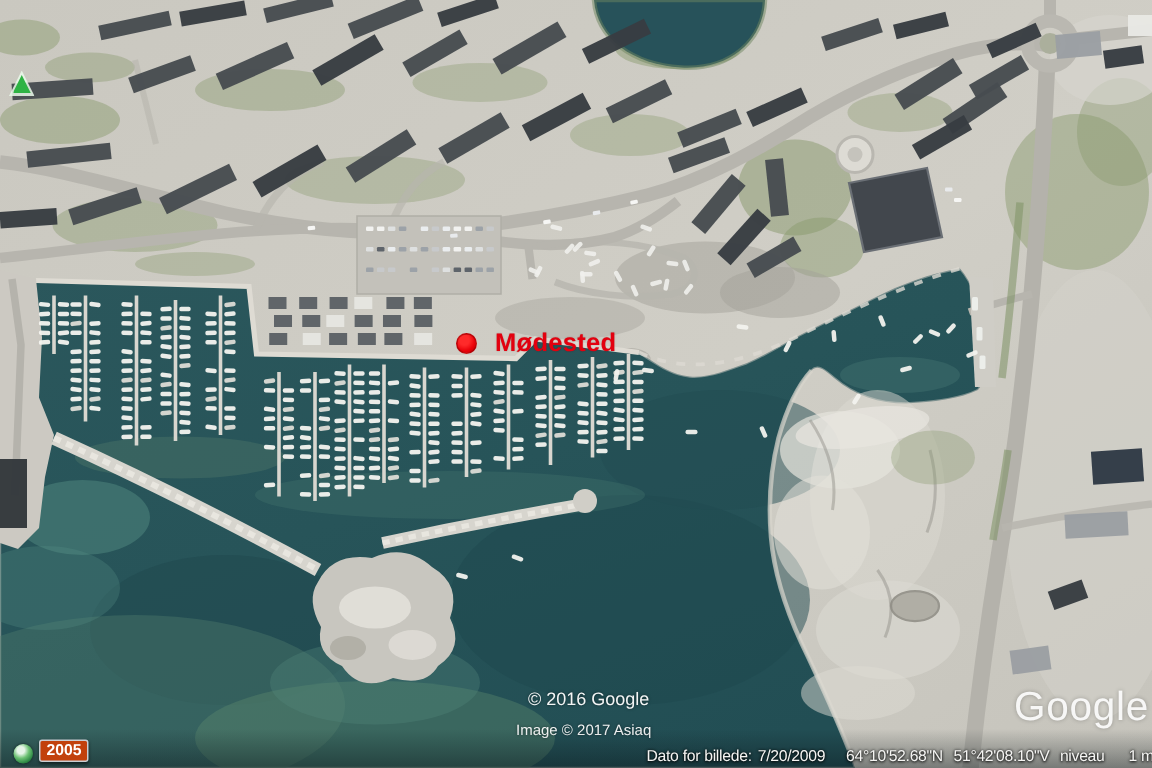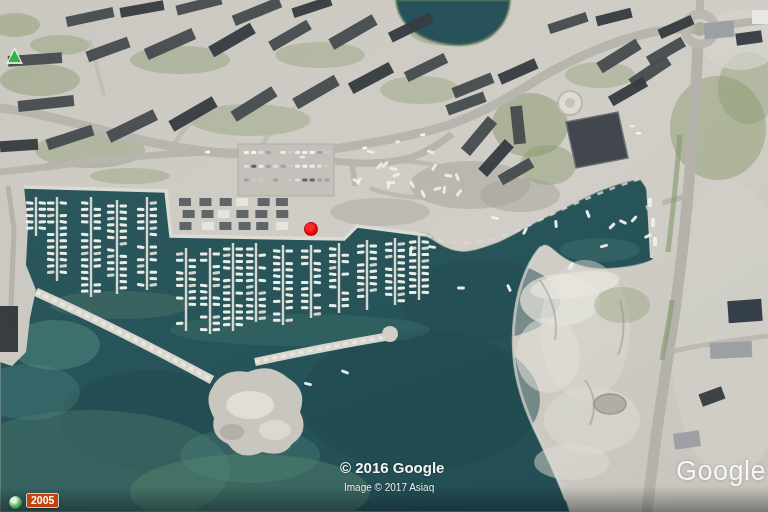--- a/index.html
+++ b/index.html
@@ -7,22 +7,22 @@
          font-family:"Liberation Sans", sans-serif;background:#c9c7bf;}
   .stage svg{position:absolute;left:0;top:0;}
   .overlay{position:absolute;white-space:nowrap;}
   
   .marker-dot{position:absolute;left:304px;top:222px;width:14px;height:14px;border-radius:50%;
               background:radial-gradient(circle at 38% 32%, #ff2a2a 0 30%, #e80008 65%, #c40007 100%);
               border:1px solid rgba(130,0,0,.45);box-sizing:border-box;}
   .marker-label{left:330px;top:219px;font-size:17px;font-weight:bold;color:#e3000f;
                 text-shadow:0 0 1px rgba(90,0,0,.35);letter-spacing:.2px;}
   
-  .copy1{left:340px;top:459px;font-size:15px;color:rgba(255,255,255,.95);
-         text-shadow:0 0 2px rgba(0,0,0,.55);font-weight:bold;}
+  .copy1{left:352px;top:459px;font-size:12px;color:rgba(255,255,255,.95);
+         text-shadow:0 0 2px rgba(0,0,0,.55);}
   .copy2{left:344px;top:482px;font-size:10px;color:rgba(255,255,255,.95);
          text-shadow:0 0 2px rgba(0,0,0,.55);}
   .watermark{left:676px;top:456px;font-size:27px;color:rgba(255,255,255,.9);
              letter-spacing:.5px;text-shadow:0 0 3px rgba(0,0,0,.25);}
   
   .bottom-shade{position:absolute;left:0;right:0;bottom:0;height:26px;pointer-events:none;
                 background:linear-gradient(to top, rgba(8,18,22,.42), rgba(8,18,22,0));}
   .statusbar{left:431px;bottom:2px;font-size:10.5px;letter-spacing:-.2px;color:#f5f5f3;
              text-shadow:0 1px 2px rgba(0,0,0,.9),0 0 2px rgba(0,0,0,.8);display:flex;}
   .sb-val{margin-left:4px}.sb-lat{margin-left:14px}.sb-lon{margin-left:7px}
@@ -608,23 +608,33 @@
         <rect x="651" y="218" width="4" height="9" rx="1" fill="#eceeea"></rect>
         <rect x="653" y="237" width="4" height="9" rx="1" fill="#eceeea"></rect>
       </g>
 </svg>
 
 <div class="tri-outer">
       <div class="tri-inner"></div>
     </div>
 
 <div class="marker-dot"></div>
+<div class="overlay marker-label">Mødested</div>
 
 <div class="overlay copy1">© 2016 Google</div>
 <div class="overlay copy2">Image © 2017 Asiaq</div>
 <div class="overlay watermark">Google E</div>
 
 <div class="bottom-shade"></div>
+<div class="overlay statusbar">
+  <span>Dato for billede:</span>
+  <span class="sb-val">7/20/2009</span>
+  <span class="sb-lat">64°10'52.68"N</span>
+  <span class="sb-lon">51°42'08.10"V</span>
+  <span class="sb-elevl">niveau</span>
+  <span class="sb-elev">1 m</span>
+
+</div>
 
 <div class="hist-icon"></div>
 <div class="overlay year-badge">2005</div>
 
 </div>
 
 </body></html>

